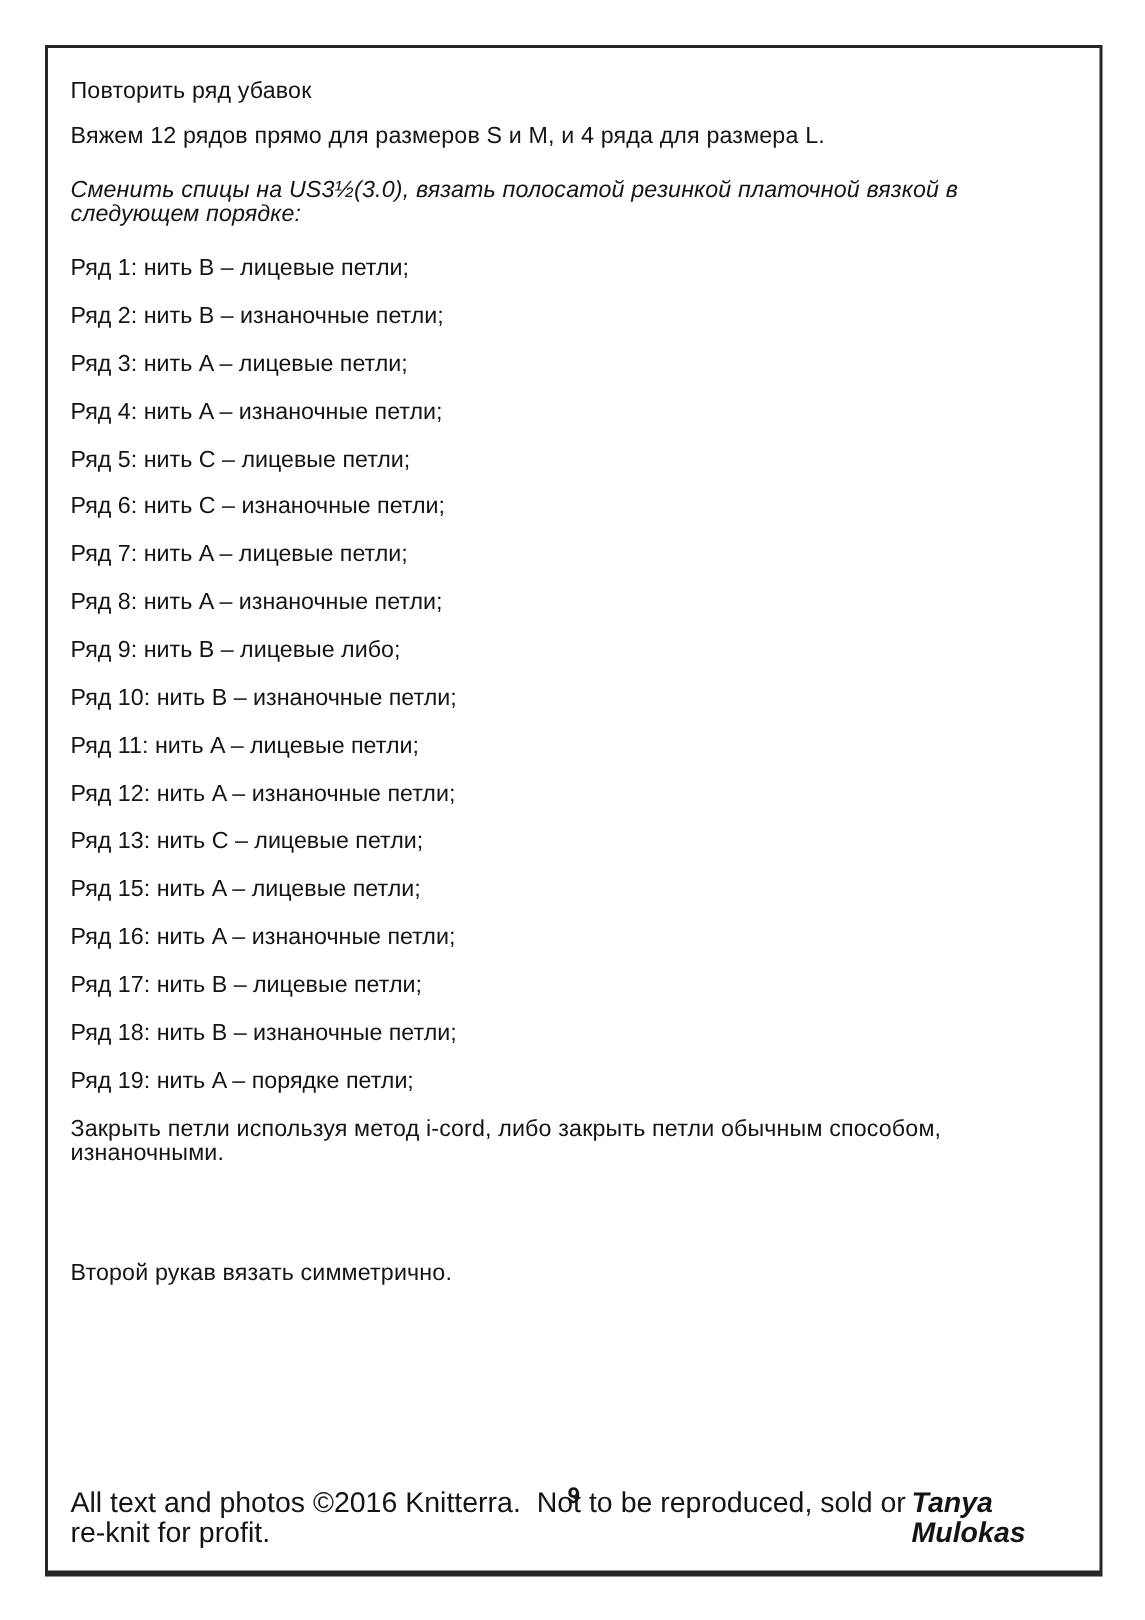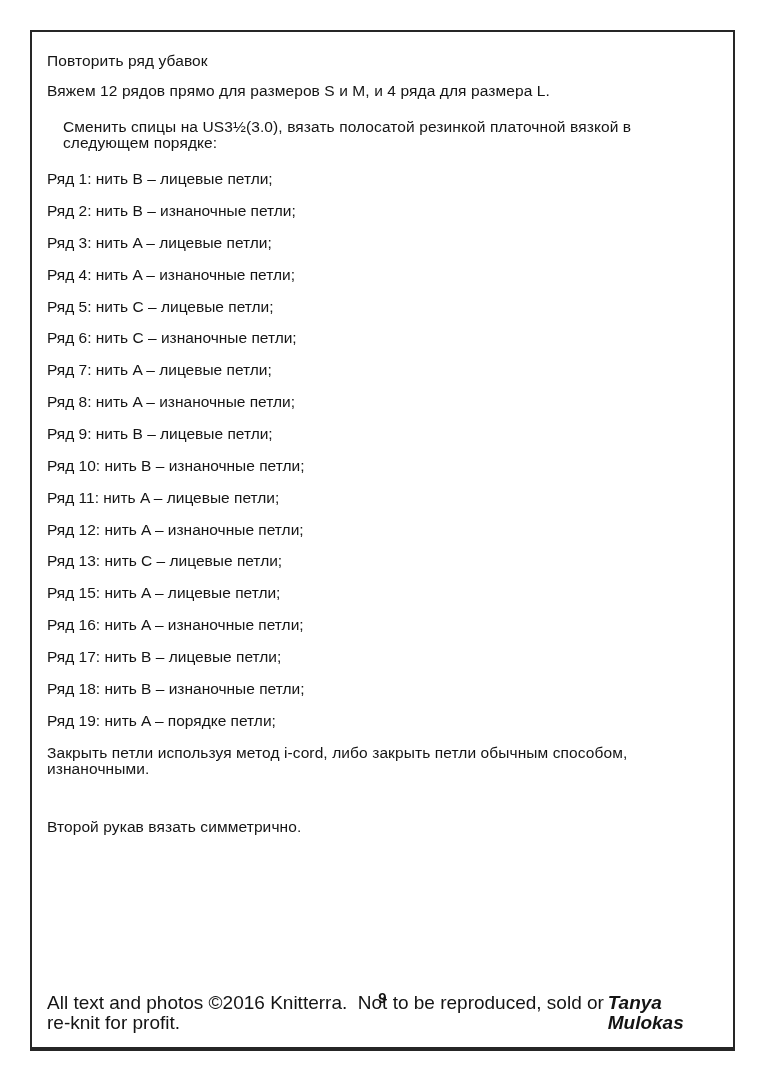--- a/index.html
+++ b/index.html
@@ -52,30 +52,31 @@
   ul.bullet-list li::before {
     content: "\2022";
     position: absolute;
     left: 0;
     top: 0;
     font-size: 17px;
     line-height: 26px;
     color: #141414;
   }
   .para-needles {
-    margin: 19px 0 20px 16px;
+    margin: 19px 0 20px 0;
+    font-style: italic;
   }
   .rows p {
     margin: 0 0 15.6px 0;
   }
   .para-bindoff {
     margin: 0 0 1px 0;
   }
   .para-sleeve {
-    margin: 42px 0 0 0;
+    margin: 64px 0 0 0;
   }
   .page-number {
     position: absolute;
     left: 0;
     right: 0;
     bottom: 41px;
     text-align: center;
     font-weight: bold;
     font-size: 15px;
   }
@@ -113,21 +114,21 @@
 
       <div class="rows">
           <p>Ряд 1: нить B – лицевые петли;</p>
           <p>Ряд 2: нить B – изнаночные петли;</p>
           <p>Ряд 3: нить A – лицевые петли;</p>
           <p>Ряд 4: нить A – изнаночные петли;</p>
           <p>Ряд 5: нить C – лицевые петли;</p>
           <p>Ряд 6: нить C – изнаночные петли;</p>
           <p>Ряд 7: нить A – лицевые петли;</p>
           <p>Ряд 8: нить A – изнаночные петли;</p>
-          <p>Ряд 9: нить B – лицевые петли;</p>
+          <p>Ряд 9: нить B – лицевые либо;</p>
           <p>Ряд 10: нить B – изнаночные петли;</p>
           <p>Ряд 11: нить A – лицевые петли;</p>
           <p>Ряд 12: нить A – изнаночные петли;</p>
           <p>Ряд 13: нить C – лицевые петли;</p>
           <p>Ряд 15: нить A – лицевые петли;</p>
           <p>Ряд 16: нить A – изнаночные петли;</p>
           <p>Ряд 17: нить B – лицевые петли;</p>
           <p>Ряд 18: нить B – изнаночные петли;</p>
           <p>Ряд 19: нить A – порядке петли;</p>
         </div>

